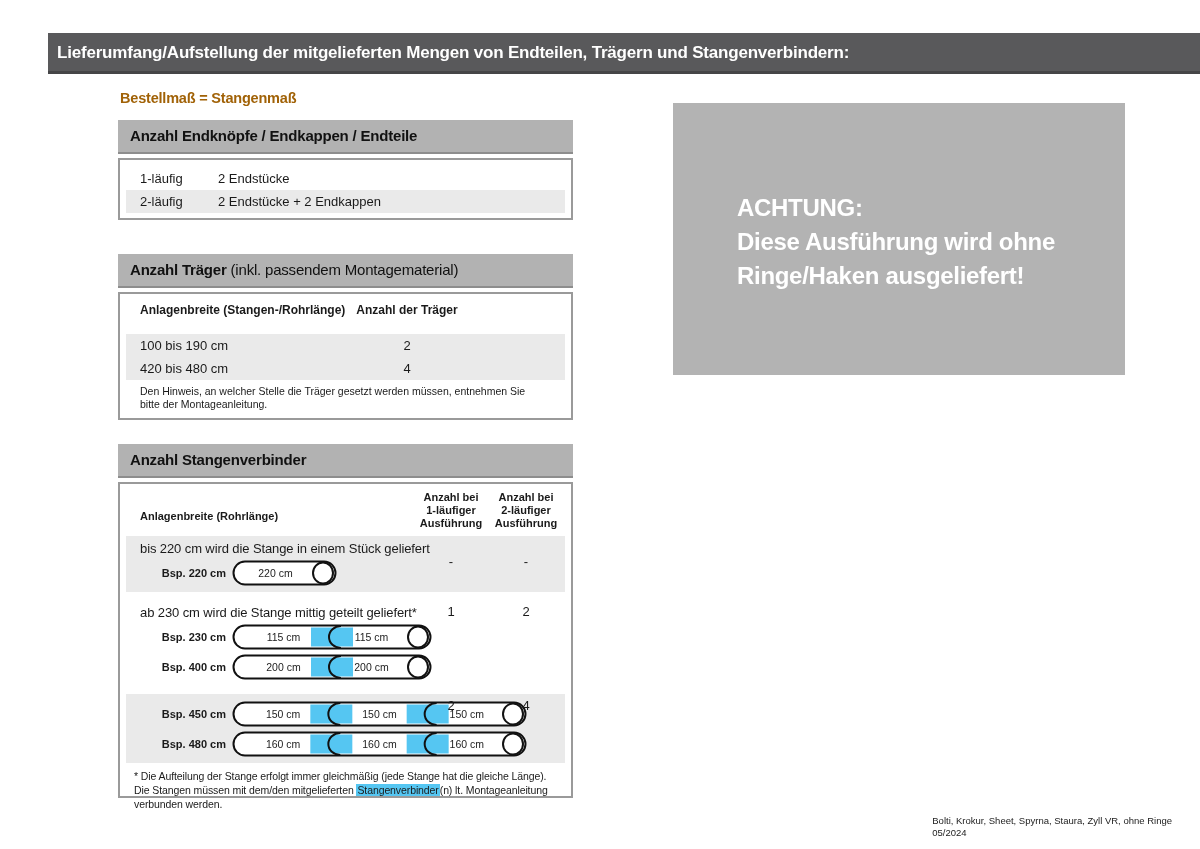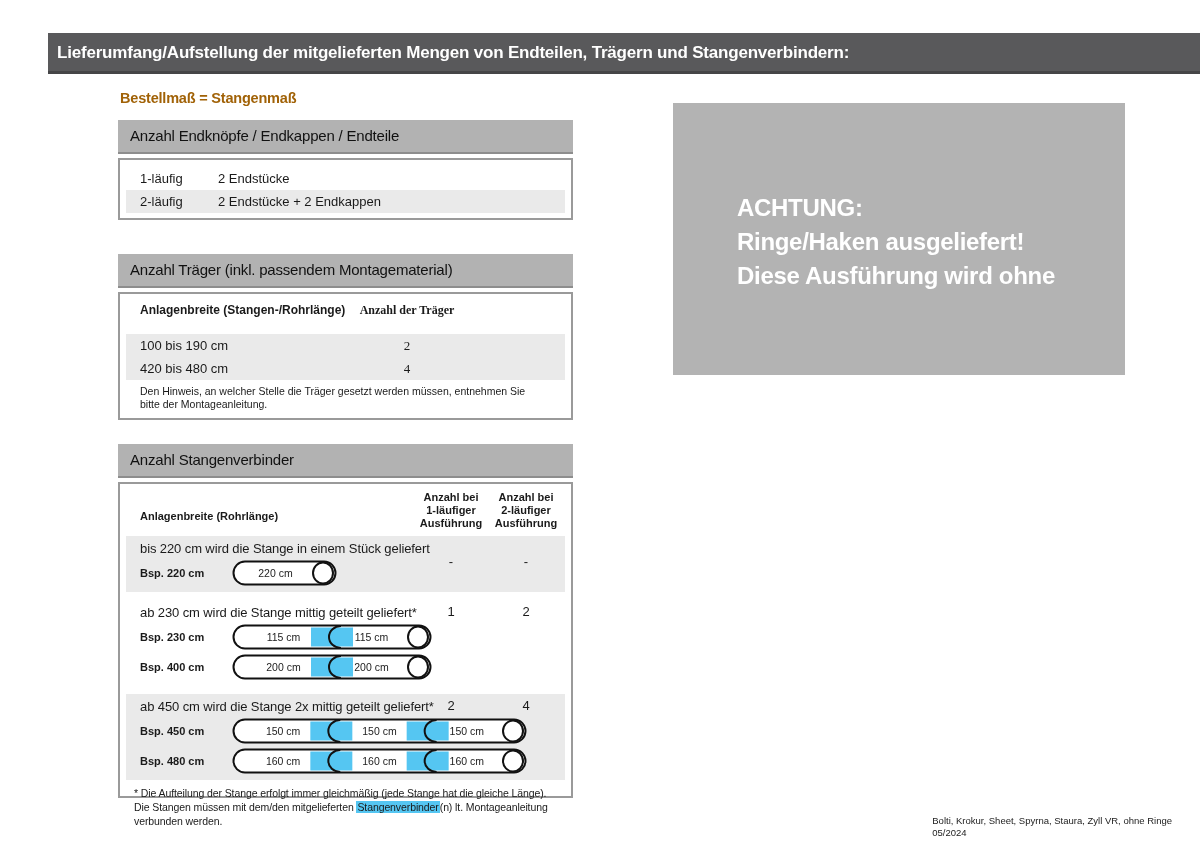--- a/index.html
+++ b/index.html
@@ -22,21 +22,21 @@
     color:#a16207; font-weight:bold; font-size:14.5px; letter-spacing:-0.2px;
   }
 
   
   .secbar {
     position:absolute; left:118px; width:455px; height:32px;
     background:#b2b2b2; box-shadow:0 2px 0 #8d8d8d;
     font-size:15px; line-height:32px; padding-left:12px;
     color:#111; letter-spacing:-0.2px; white-space:nowrap;
   }
-  .secbar b { font-weight:normal; }
+  .secbar b { font-weight:bold; }
   .secbar .rest { font-weight:normal; }
   .bar1 { top:120px; } .bar2 { top:254px; } .bar3 { top:444px; }
 
   
   .box {
     position:absolute; left:118px; width:455px;
     border:2px solid #9a9a9a; background:#ffffff;
   }
   .box1 { top:158px; height:62px; }
   .box2 { top:292px; height:128px; }
@@ -46,41 +46,41 @@
 
   
   .t1row { display:flex; height:23px; line-height:23px; margin:0 6px; padding-left:14px; font-size:13px; }
   .t1row:first-child { margin-top:7px; }
   .t1row .lab { width:78px; }
 
   
   .t2head { position:relative; height:40px; margin:0 6px; padding:9px 0 0 14px;
             font-weight:bold; font-size:12px; }
   .t2row  { position:relative; height:23px; line-height:23px; margin:0 6px; padding-left:14px; font-size:13px; }
-  .t2 .cc { position:absolute; left:196px; width:170px; text-align:center; top:0;font-family:Liberation Serif, serif; }
+  .t2 .cc { position:absolute; left:196px; width:170px; text-align:center; top:0; }
   .t2head .cc { top:9px; }
   .t2note { margin:5px 6px 0 6px; padding-left:14px; font-size:10.5px; line-height:13px; max-width:420px; }
 
   
   .box3 { position:absolute; }
   .t3head { position:relative; height:52px; }
   .t3head .h1 { position:absolute; left:20px; top:26px; font-weight:bold; font-size:11px; }
   .t3head .h23 { position:absolute; top:7px; width:100px; text-align:center;
                  font-weight:bold; font-size:11px; line-height:13px; white-space:pre-line; }
   .t3head .h2 { left:281px; } .t3head .h3 { left:356px; }
 
   .grp { position:relative; margin:0 6px; padding:4px 0 5px 14px; }
   .grp + .grp { margin-top:8px; }
   .grp .gtext { font-size:13px; height:17px; line-height:17px; letter-spacing:-0.1px; }
   .grp .cnt { position:absolute; width:100px; text-align:center; font-size:13px; top:4px; }
   .grp .cnt1 { left:275px; } .grp .cnt2 { left:350px; }
   .grp.grp-a .cnt { top:18px; }
 
   .ex { display:flex; align-items:center; height:28px; margin-top:2px; }
-  .ex .bsp { width:92px; font-weight:bold; font-size:11px; padding-right:6px; white-space:nowrap; }
+  .ex .bsp { width:92px; text-align:right; font-weight:bold; font-size:11px; padding-right:6px; white-space:nowrap; }
 
   .fnote { margin:6px 8px 0 6px; padding-left:8px; font-size:10.5px; line-height:14px; max-width:445px; letter-spacing:-0.1px; }
   .hl { background:#55c6f2; padding:0 1px; }
 
   
   .notice {
     position:absolute; left:673px; top:103px; width:452px; height:272px;
     background:#b3b3b3;
   }
   .notice .ntext {
@@ -189,21 +189,20 @@
             <rect x="1.5" y="1.5" width="197" height="23" rx="11.5" fill="none" stroke="#111" stroke-width="2"></rect>
             <ellipse cx="186" cy="13" rx="10" ry="10.5" fill="none" stroke="#111" stroke-width="2"></ellipse>
             <path d="M 109 2 A 12 11 0 0 0 109 24" fill="none" stroke="#111" stroke-width="2"></path>
             <text x="51.5" y="17" font-size="10.5" text-anchor="middle" fill="#222" font-family="Liberation Sans, DejaVu Sans, sans-serif">200 cm</text>
             <text x="139.5" y="17" font-size="10.5" text-anchor="middle" fill="#222" font-family="Liberation Sans, DejaVu Sans, sans-serif">200 cm</text>
           </svg>
       </div>
     </div>
 
     <div class="grp shadedband">
-      <div class="gtext">ab 450 cm wird die Stange 2x mittig geteilt geliefert*</div>
       <span class="cnt cnt1">2</span>
       <span class="cnt cnt2">4</span>
       <div class="ex">
         <span class="bsp">Bsp. 450 cm</span>
         <svg width="295" height="26" viewBox="0 0 295 26">
             <rect x="1.5" y="1.5" width="292" height="23" rx="11.5" fill="#ffffff" stroke="none"></rect>
             <rect x="78.33333333333333" y="3.5" width="42" height="19" fill="#55c6f2"></rect>
             <rect x="174.66666666666666" y="3.5" width="42" height="19" fill="#55c6f2"></rect>
             <rect x="1.5" y="1.5" width="292" height="23" rx="11.5" fill="none" stroke="#111" stroke-width="2"></rect>
             <ellipse cx="281" cy="13" rx="10" ry="10.5" fill="none" stroke="#111" stroke-width="2"></ellipse>
@@ -232,22 +231,22 @@
     </div>
 
     <div class="fnote">
       <span>* Die Aufteilung der Stange erfolgt immer gleichmäßig (jede Stange hat die gleiche Länge). Die Stangen müssen mit dem/den mitgelieferten </span><span class="hl">Stangenverbinder</span><span>(n) lt. Montageanleitung verbunden werden.</span>
     </div>
   </div>
 
   <div class="notice">
     <div class="ntext">
       <div>ACHTUNG:</div>
+      <div>Diese Ausführung wird ohne</div>
       <div>Ringe/Haken ausgeliefert!</div>
-      <div>Diese Ausführung wird ohne</div>
     </div>
   </div>
 
   <div class="footer">
     <div>Bolti, Krokur, Sheet, Spyrna, Staura, Zyll VR, ohne Ringe</div>
     <div>05/2024</div>
   </div>
 
 </div>
 

